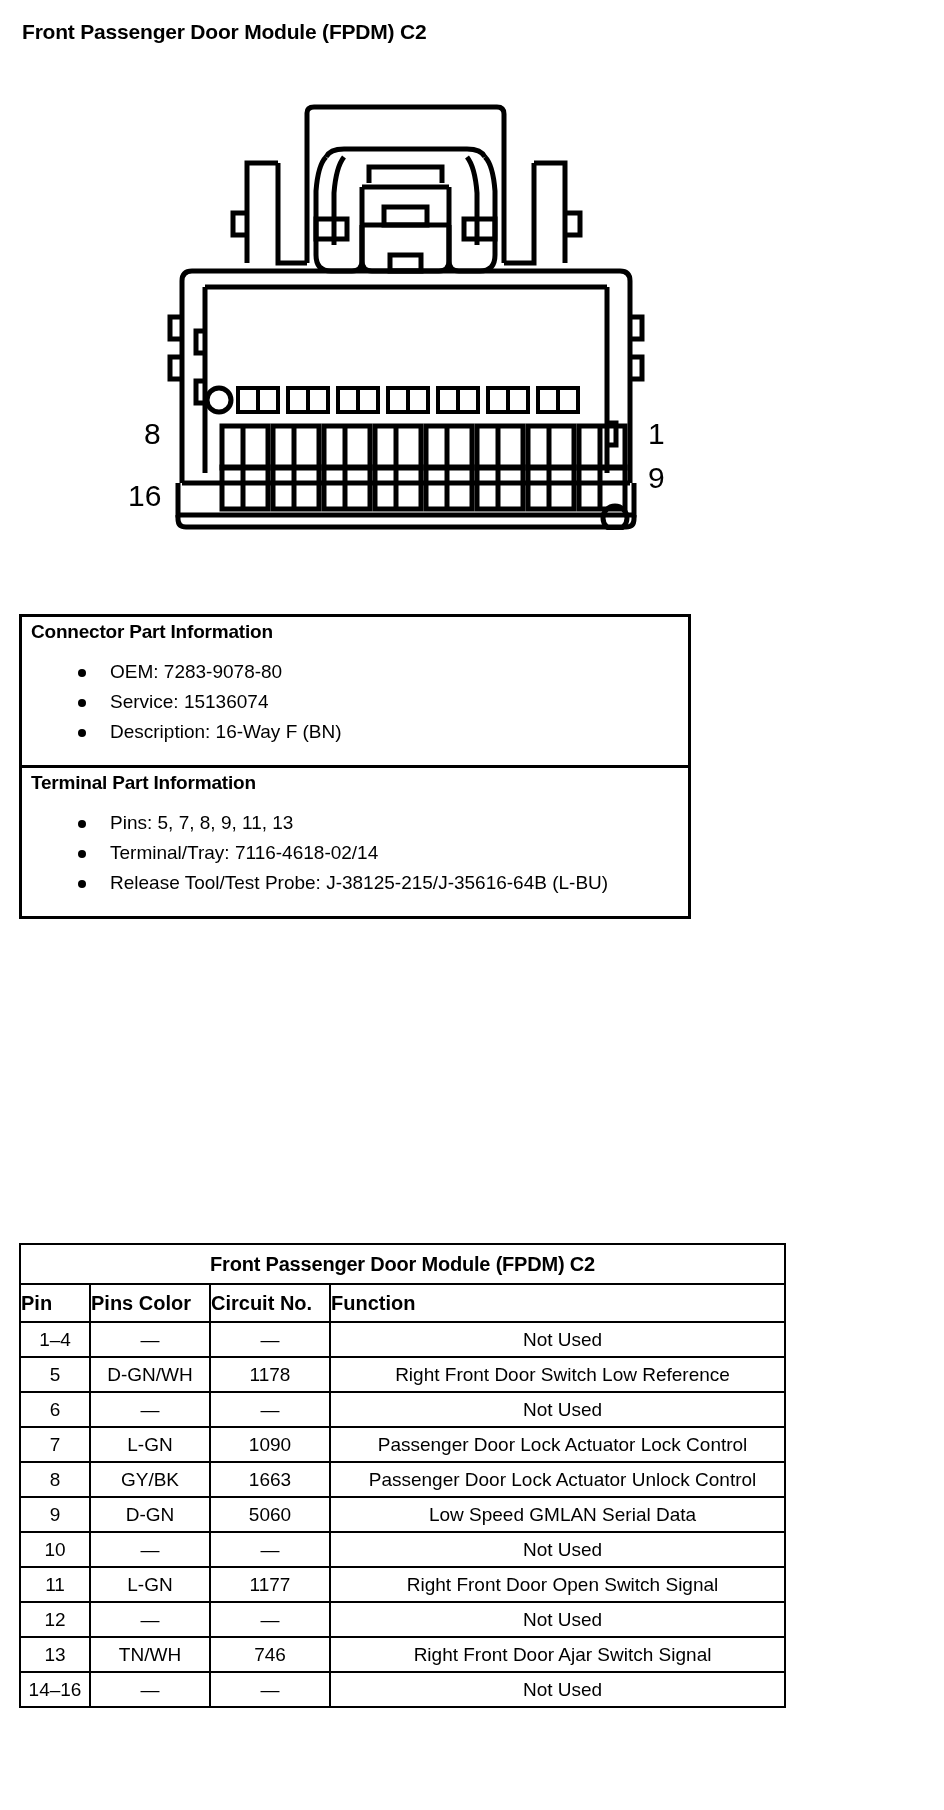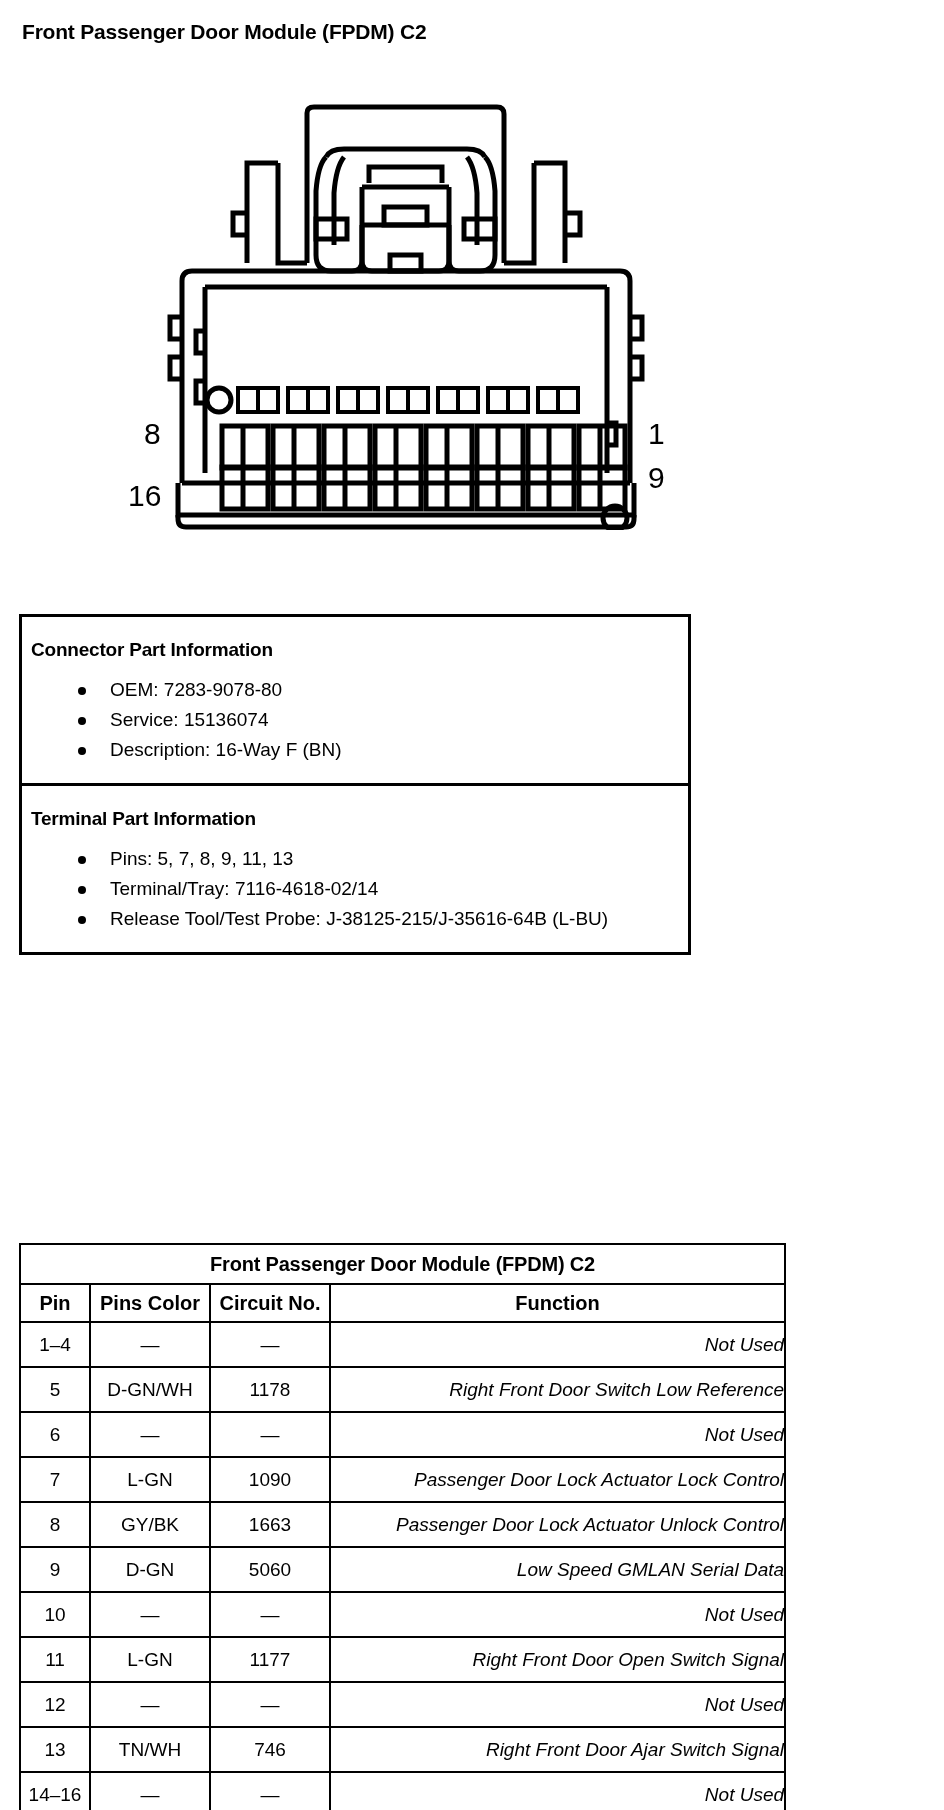--- a/index.html
+++ b/index.html
@@ -56,21 +56,21 @@
     width: 672px;
     border: 3px solid #000;
     box-sizing: border-box;
     background: #fff;
   }
   .info-section { padding: 0; }
   .info-section + .info-section { border-top: 3px solid #000; }
   .info-heading {
     font-size: 19px;
     font-weight: bold;
-    padding: 22px 0 0 9px;
+    padding: 4px 0 0 9px;
     letter-spacing: -0.2px;
   }
   .info-list {
     margin: 0;
     padding: 14px 0 18px 0;
     list-style: none;
   }
   .info-list li {
     position: relative;
     font-size: 19px;
@@ -97,46 +97,45 @@
     width: 765px;
     border-collapse: collapse;
     background: #fff;
     table-layout: fixed;
   }
   .pinout-table td, .pinout-table th {
     border: 2px solid #000;
     font-weight: normal;
     font-size: 19px;
     padding: 0;
-    height: 45px;
+    height: 35px;
     box-sizing: border-box;
   }
   .pinout-table .tbl-title {
     text-align: center;
     font-weight: bold;
     font-size: 20px;
     height: 40px;
     letter-spacing: -0.2px;
   }
   .pinout-table thead th.col-head {
-    text-align: center;
+    text-align: left;
     font-weight: bold;
     font-size: 20px;
     height: 38px;
   }
   .pinout-table td.c-pin,
   .pinout-table td.c-color,
   .pinout-table td.c-circuit {
     text-align: center;
   }
   .pinout-table td.c-function {
-    text-align: right;
+    text-align: center;
     padding-left: 10px;
     white-space: nowrap;
-    font-style: italic;
   }
   .w-pin      { width: 70px; }
   .w-color    { width: 120px; }
   .w-circuit  { width: 120px; }
   .w-function { width: 455px; }
 </style>
 </head>
 <body>
 
 <div class="page-title">Front Passenger Door Module (FPDM) C2</div>

